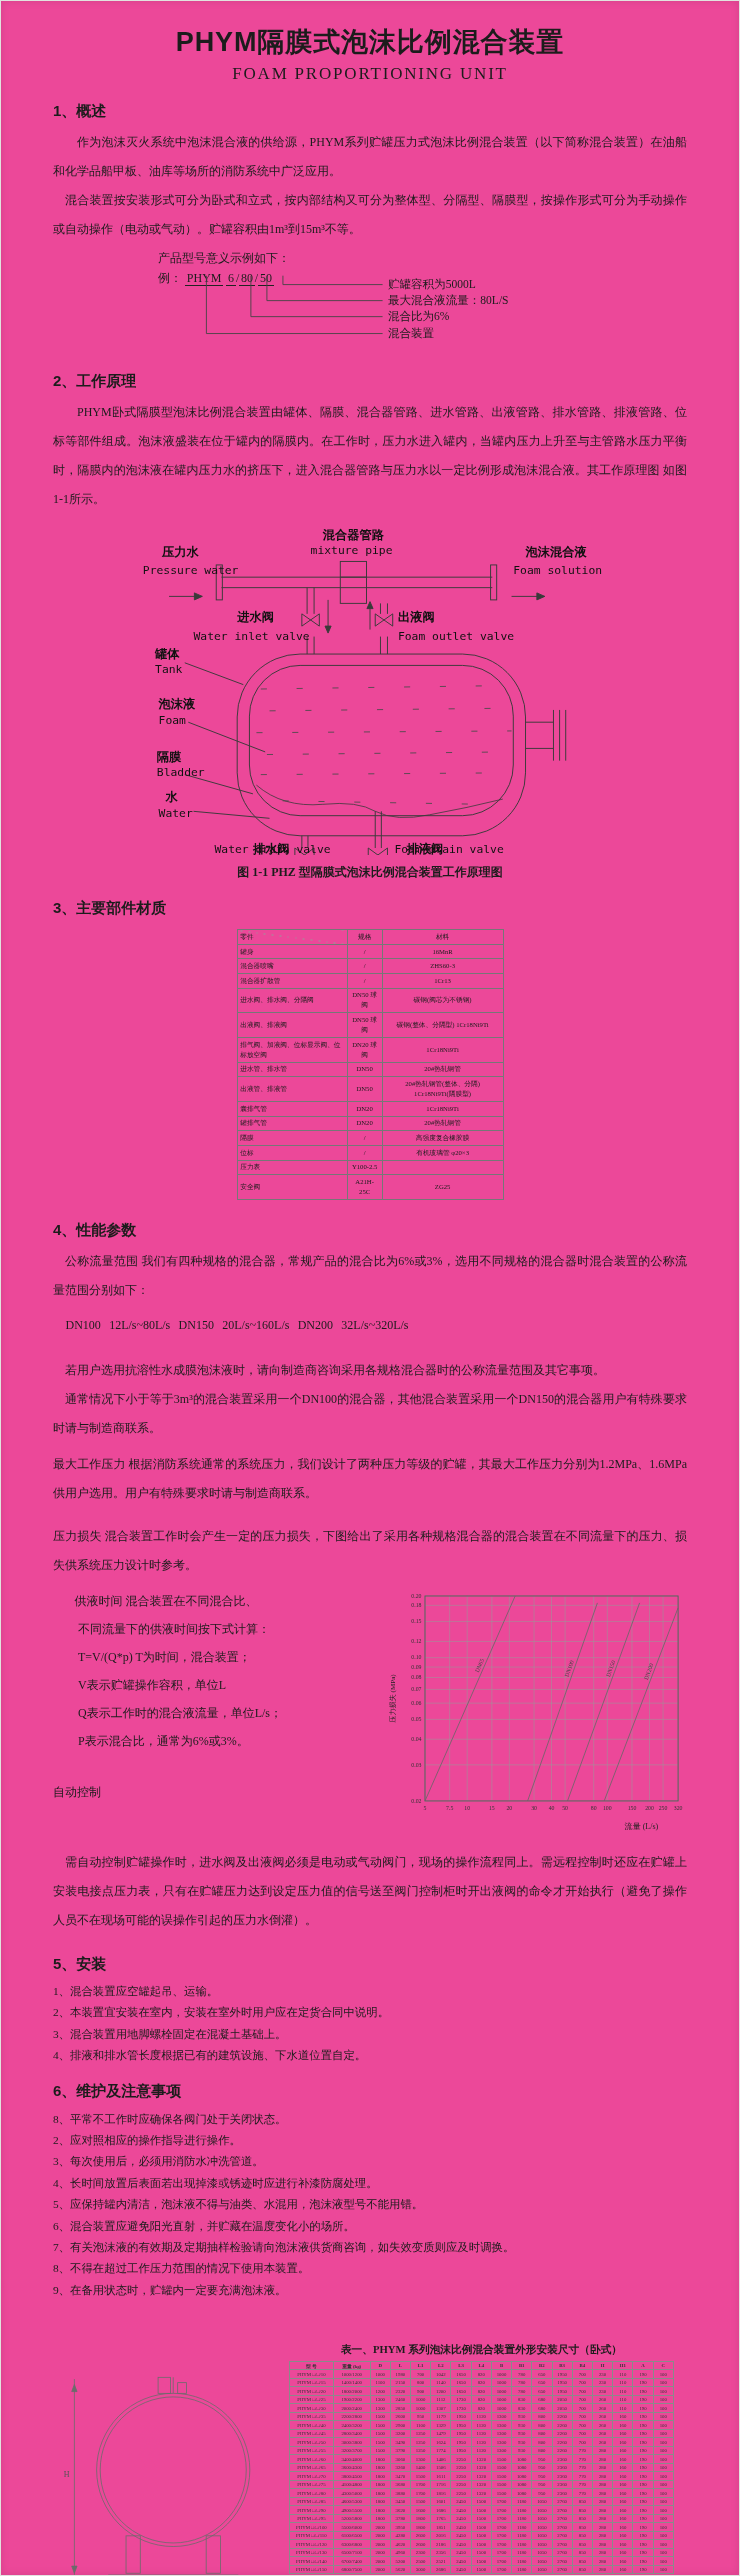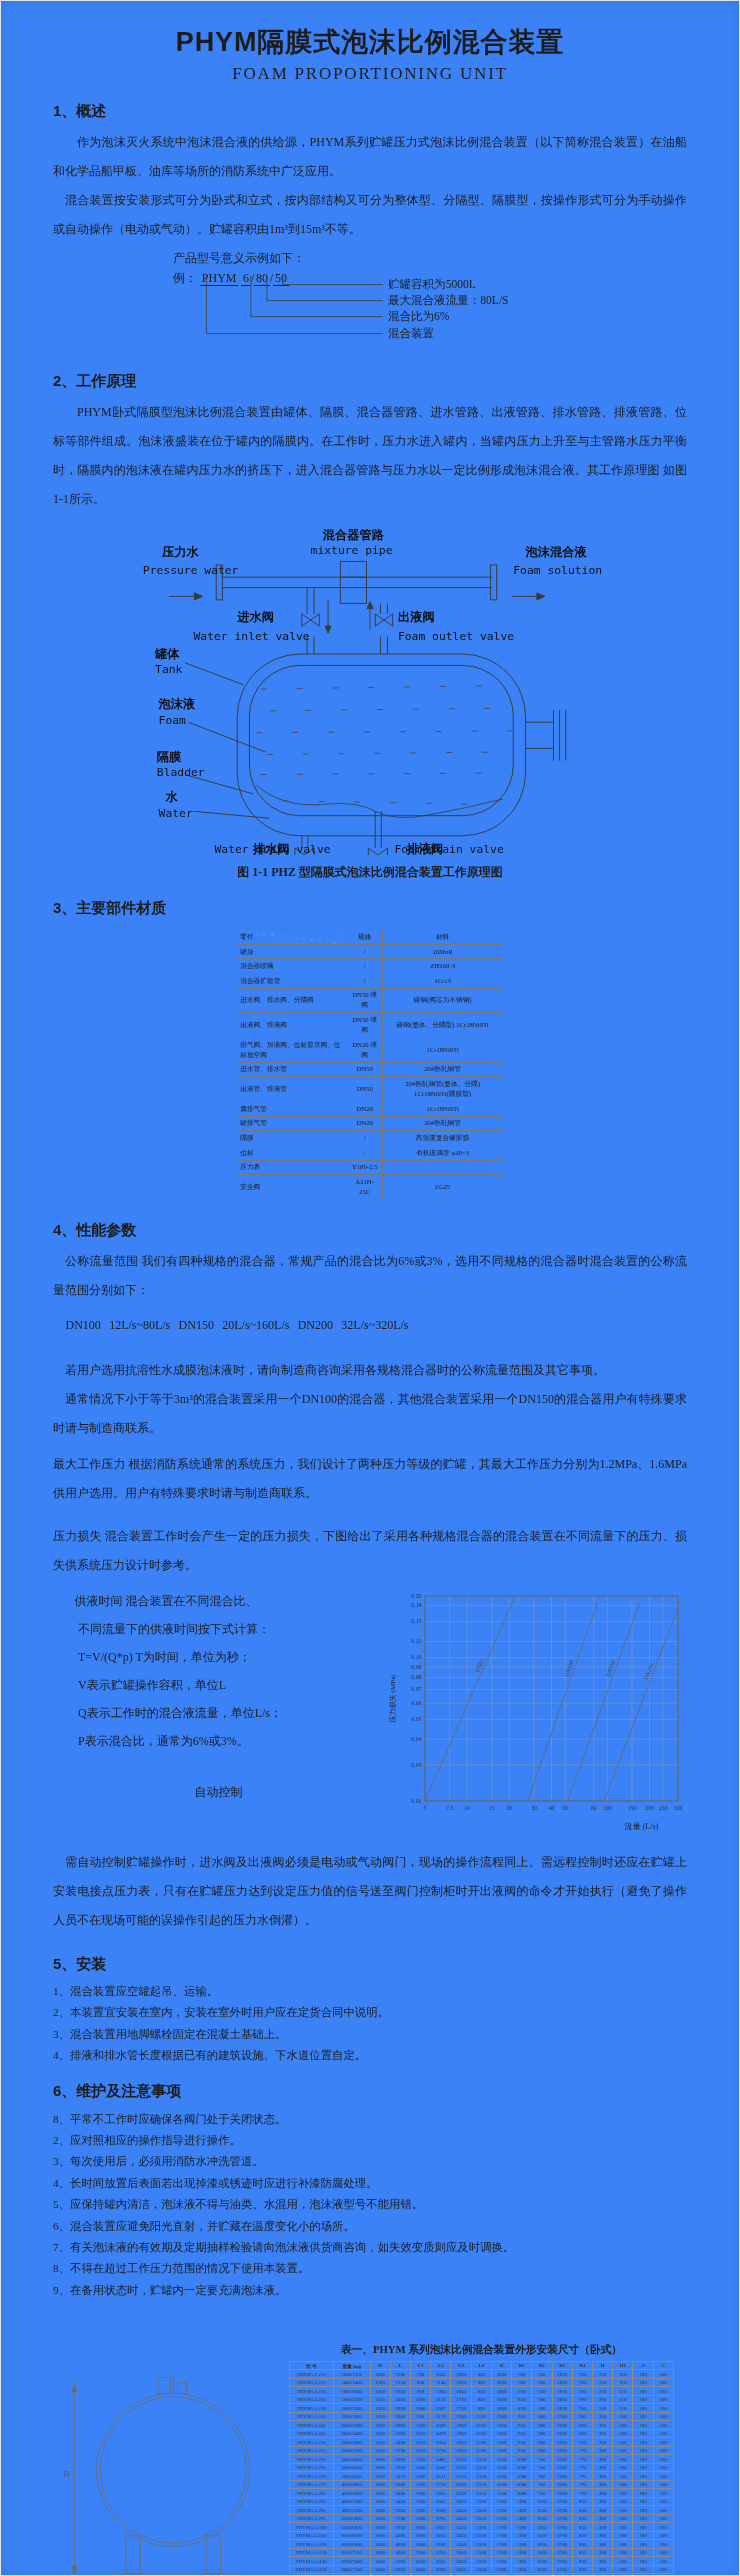--- a/index.html
+++ b/index.html
@@ -1,27 +1,27 @@
 <!DOCTYPE html>
 <html style="font-size:14.3px"><head>
 <meta charset="utf-8">
 <style>
   html,body{margin:0;padding:0;background:#f2f2f0;}
-  .page{width:740px;height:2576px;overflow:hidden;background:#3b82f6;margin:0 auto;position:relative;
+  .page{width:740px;height:2576px;overflow:hidden;background:#ec4899;margin:0 auto;position:relative;
         box-shadow:inset 0 0 9px rgba(0,0,0,.10);border:0.9px solid #e2e2df;box-sizing:border-box;
         font-family:"Liberation Serif", serif;color:#1c1c1c;}
   .content{margin:0 52px;}
   .doc-title{text-align:center;font-family:"Liberation Sans",sans-serif;font-weight:bold;
              font-size:27px;letter-spacing:0.9px;margin:23px 0 3.6px;}
   .doc-sub{text-align:center;font-size:17px;letter-spacing:1.8px;margin-bottom:9px;}
   h2.sec{font-family:"Liberation Sans",sans-serif;font-size:15px;font-weight:bold;margin:18px 0 7.1px;}
   p.body{font-size:12px;line-height:29px;text-align:justify;margin:0;text-indent:2em;}
   p.body.noind{text-indent:0;}
   .model-block{position:relative;height:105px;margin-top:5.3px;}
-  .model-txt{position:absolute;left:120px;top:0;font-size:12px;line-height:19.6px;}
+  .model-txt{position:absolute;left:105px;top:0;font-size:12px;line-height:19.6px;}
   .model-txt .u{border-bottom:0.9px solid #222;padding:0 1.8px;}
   .model-svg{position:absolute;left:0;top:0;}
   .fig-wrap{text-align:center;margin-top:9px;}
   .fig-caption{text-align:center;font-weight:bold;font-size:12px;margin:5.3px 0 3.6px;}
   .mat-table-wrap{display:flex;justify-content:center;margin-top:10.7px;}
   table.mat{border-collapse:collapse;font-size:6.7px;width:267px;}
   table.mat th,table.mat td{border:0.9px solid #777;padding:1.8px 2.7px;text-align:center;line-height:1.5;}
   table.mat th{font-weight:normal;}
   table.mat td:first-child{text-align:left;}
   table.mat th:first-child{background:
@@ -270,25 +270,25 @@
     <div class="flowline" style="padding-left:12.5px;">DN100  12L/s~80L/s    DN150  20L/s~160L/s    DN200  32L/s~320L/s</div>
     <p class="body noind" style="text-indent:1em;">若用户选用抗溶性水成膜泡沫液时，请向制造商咨询采用各规格混合器时的公称流量范围及其它事项。</p>
     <p class="body noind" style="text-indent:1em;">通常情况下小于等于3m³的混合装置采用一个DN100的混合器，其他混合装置采用一个DN150的混合器用户有特殊要求时请与制造商联系。</p>
     <p class="body noind" style="margin-top:7.1px;">最大工作压力  根据消防系统通常的系统压力，我们设计了两种压力等级的贮罐，其最大工作压力分别为1.2MPa、1.6MPa供用户选用。用户有特殊要求时请与制造商联系。</p>
     <p class="body noind" style="margin-top:14.3px;">压力损失  混合装置工作时会产生一定的压力损失，下图给出了采用各种规格混合器的混合装置在不同流量下的压力、损失供系统压力设计时参考。</p>
 
     <div class="chart-row">
       <div class="supply">
         <div>供液时间  混合装置在不同混合比、</div>
         <div>不同流量下的供液时间按下式计算：</div>
-        <div>T=V/(Q*p)     T为时间，单位为秒；</div>
+        <div>T=V/(Q*p)     T为时间，混合装置；</div>
         <div>V表示贮罐操作容积，单位L</div>
         <div>Q表示工作时的混合液流量，单位L/s；</div>
         <div>P表示混合比，通常为6%或3%。</div>
-        <div style="padding-left:0;margin-top:23px;text-align:center;">自动控制</div>
+        <div style="padding-left:0;margin-top:23px;">自动控制</div>
       </div>
       <div class="chart-box">
         <svg id="chart" width="303" height="255" viewBox="0 0 340 286">
             <line x1="46" y1="240" x2="330" y2="240" stroke="#999" stroke-width="0.6"></line>
             <text x="42" y="242" text-anchor="end" font-size="6.5" fill="#333">0.02</text>
             <line x1="46" y1="199.49901041719335" x2="330" y2="199.49901041719335" stroke="#999" stroke-width="0.6"></line>
             <text x="42" y="201.49901041719335" text-anchor="end" font-size="6.5" fill="#333">0.03</text>
             <line x1="46" y1="170.7631009972843" x2="330" y2="170.7631009972843" stroke="#999" stroke-width="0.6"></line>
             <text x="42" y="172.7631009972843" text-anchor="end" font-size="6.5" fill="#333">0.04</text>
             <line x1="46" y1="148.47379800543138" x2="330" y2="148.47379800543138" stroke="#999" stroke-width="0.6"></line>

